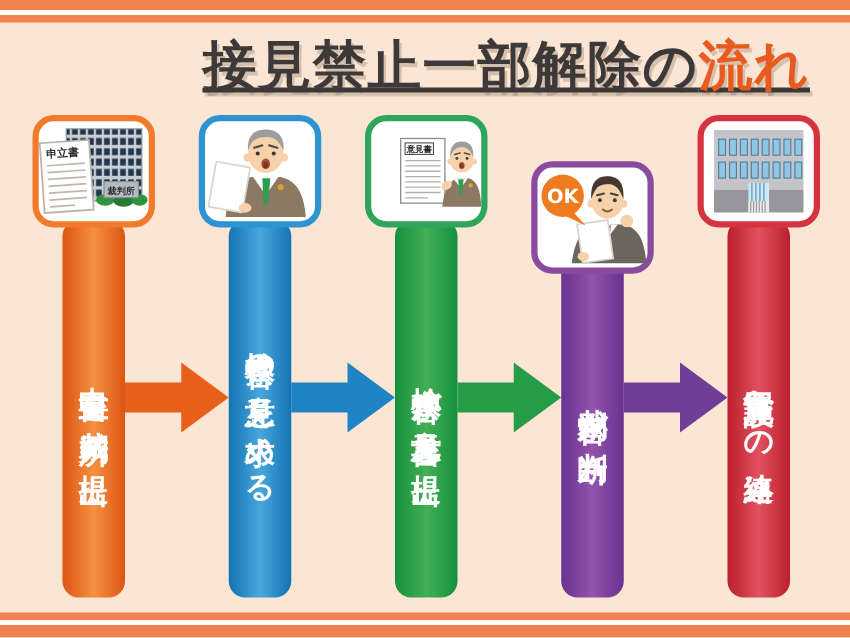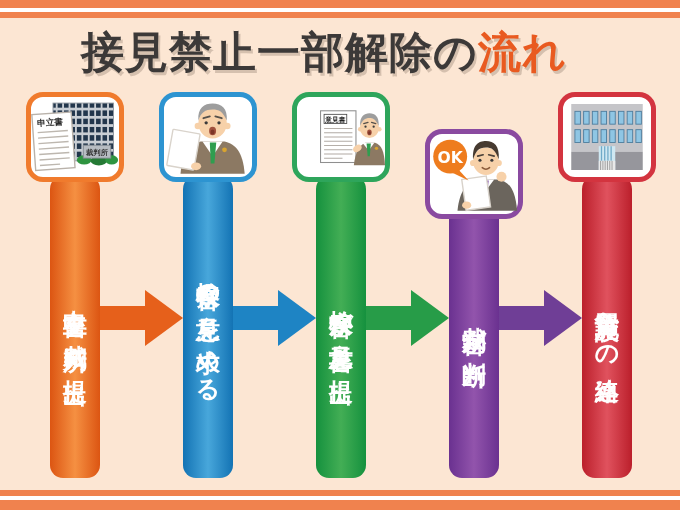--- a/index.html
+++ b/index.html
@@ -17,24 +17,25 @@
   .st1 { top: 0;    height: 8px; }
   .st2 { top: 8px;  height: 4px; }
   .st3 { top: 12px; height: 6px; }
   .sb1 { bottom: 14px; height: 6px; }
   .sb2 { bottom: 10px; height: 4px; }
   .sb3 { bottom: 0;    height: 10px; }
 
   
   .title {
     position: absolute; top: 24px; left: 0; width: 648px;
-    text-align: center; font-size: 43px; font-weight: 700;
+    text-align: right; font-size: 43px; font-weight: 700;
     color: #3c3938; letter-spacing: 1px;
     text-shadow: 2px 3px 0 rgba(140,120,105,0.35);
     white-space: nowrap;
+    text-decoration: underline;
   }
   .title .accent { color: #e95a20; }
 
   
   .icon-box {
     position: absolute; top: 92px; width: 98px; height: 90px;
     background: #ffffff; border-radius: 17px; z-index: 3;
   }
   .icon-box svg { display: block; width: 100%; height: 100%; }
   .ib1 { left: 26px;  border: 5px solid #f07b2d; }

